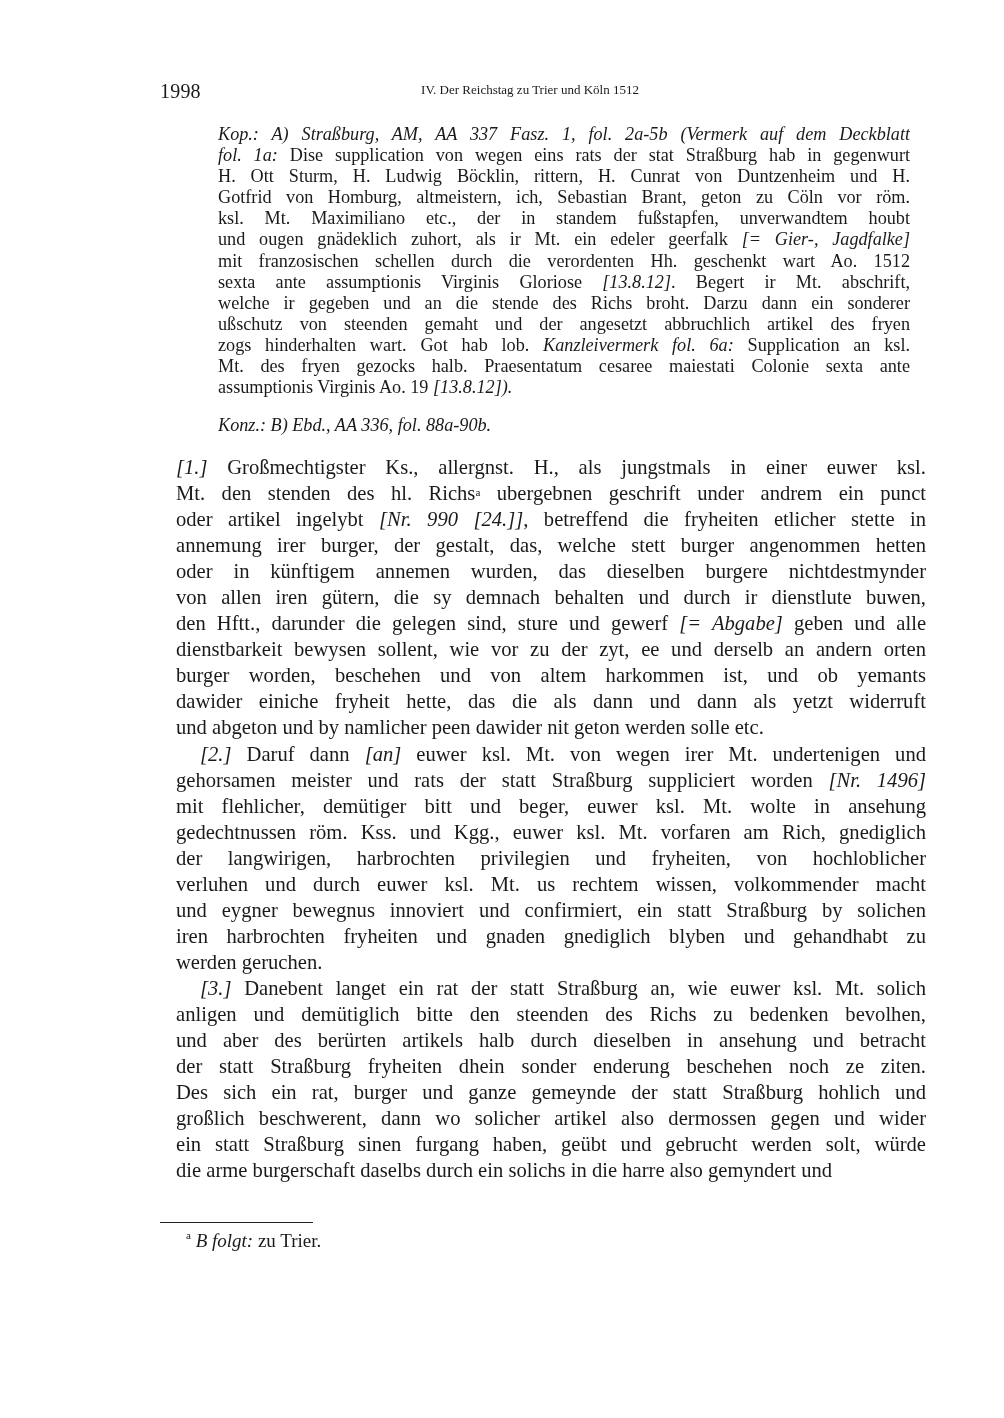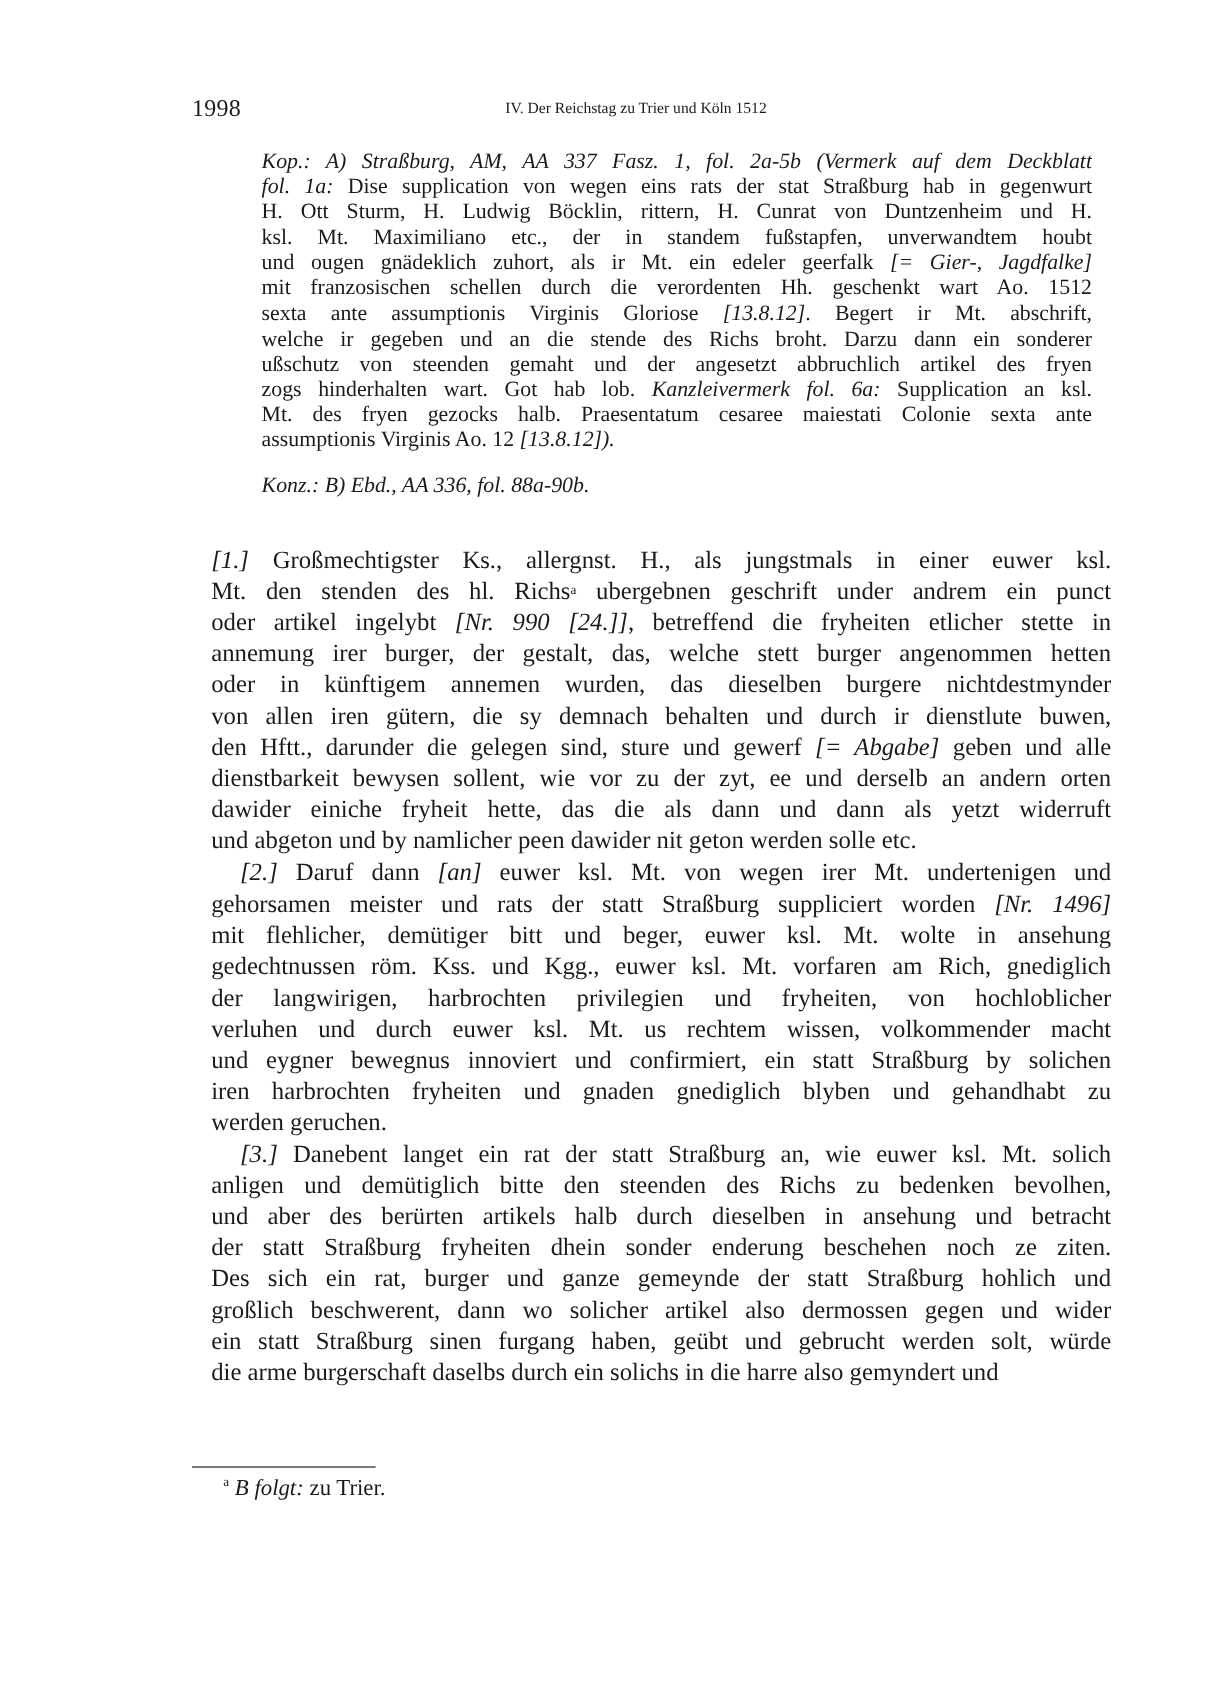--- a/index.html
+++ b/index.html
@@ -26,43 +26,45 @@
 <body>
 
 <div class="abs" id="page-number">1998</div>
 <div class="abs" id="running-head">IV. Der Reichstag zu Trier und Köln 1512</div>
 
 <div class="abs notes" id="source-notes">
   <div id="kop-lines">
       <div class="line"><span class="it">Kop.: A) Straßburg, AM, AA 337 Fasz. 1, fol. 2a-5b (Vermerk auf dem Deckblatt</span></div>
       <div class="line"><span class="it">fol. 1a:</span><span> Dise supplication von wegen eins rats der stat Straßburg hab in gegenwurt</span></div>
       <div class="line"><span>H. Ott Sturm, H. Ludwig Böcklin, rittern, H. Cunrat von Duntzenheim und H.</span></div>
+      <div class="line"><span>Gotfrid von Homburg, altmeistern, ich, Sebastian Brant, geton zu Cöln vor röm.</span></div>
       <div class="line"><span>ksl. Mt. Maximiliano etc., der in standem fußstapfen, unverwandtem houbt</span></div>
       <div class="line"><span>und ougen gnädeklich zuhort, als ir Mt. ein edeler geerfalk </span><span class="it">[= Gier-, Jagdfalke]</span></div>
       <div class="line"><span>mit franzosischen schellen durch die verordenten Hh. geschenkt wart Ao. 1512</span></div>
       <div class="line"><span>sexta ante assumptionis Virginis Gloriose </span><span class="it">[13.8.12]</span><span>. Begert ir Mt. abschrift,</span></div>
       <div class="line"><span>welche ir gegeben und an die stende des Richs broht. Darzu dann ein sonderer</span></div>
       <div class="line"><span>ußschutz von steenden gemaht und der angesetzt abbruchlich artikel des fryen</span></div>
       <div class="line"><span>zogs hinderhalten wart. Got hab lob. </span><span class="it">Kanzleivermerk fol. 6a:</span><span> Supplication an ksl.</span></div>
       <div class="line"><span>Mt. des fryen gezocks halb. Praesentatum cesaree maiestati Colonie sexta ante</span></div>
-      <div class="line last"><span>assumptionis Virginis Ao. 12 </span><span class="it">[13.8.12]).</span></div>
+      <div class="line last"><span>assumptionis Virginis Ao. 19 </span><span class="it">[13.8.12]).</span></div>
     </div>
   <div class="line last konz it">Konz.: B) Ebd., AA 336, fol. 88a-90b.</div>
 </div>
 
 <div class="abs body" id="main-text">
   <div>
       <div class="line"><span class="it">[1.]</span><span> Großmechtigster Ks., allergnst. H., als jungstmals in einer euwer ksl.</span></div>
       <div class="line"><span>Mt. den stenden des hl. Richs</span><sup>a</sup><span> ubergebnen geschrift under andrem ein punct</span></div>
       <div class="line"><span>oder artikel ingelybt </span><span class="it">[Nr. 990 [24.]]</span><span>, betreffend die fryheiten etlicher stette in</span></div>
       <div class="line"><span>annemung irer burger, der gestalt, das, welche stett burger angenommen hetten</span></div>
       <div class="line"><span>oder in künftigem annemen wurden, das dieselben burgere nichtdestmynder</span></div>
       <div class="line"><span>von allen iren gütern, die sy demnach behalten und durch ir dienstlute buwen,</span></div>
       <div class="line"><span>den Hftt., darunder die gelegen sind, sture und gewerf </span><span class="it">[= Abgabe]</span><span> geben und alle</span></div>
       <div class="line"><span>dienstbarkeit bewysen sollent, wie vor zu der zyt, ee und derselb an andern orten</span></div>
+      <div class="line"><span>burger worden, beschehen und von altem harkommen ist, und ob yemants</span></div>
       <div class="line"><span>dawider einiche fryheit hette, das die als dann und dann als yetzt widerruft</span></div>
       <div class="line last"><span>und abgeton und by namlicher peen dawider nit geton werden solle etc.</span></div>
     </div>
   <div>
       <div class="line indent"><span class="it">[2.]</span><span> Daruf dann </span><span class="it">[an]</span><span> euwer ksl. Mt. von wegen irer Mt. undertenigen und</span></div>
       <div class="line"><span>gehorsamen meister und rats der statt Straßburg suppliciert worden </span><span class="it">[Nr. 1496]</span></div>
       <div class="line"><span>mit flehlicher, demütiger bitt und beger, euwer ksl. Mt. wolte in ansehung</span></div>
       <div class="line"><span>gedechtnussen röm. Kss. und Kgg., euwer ksl. Mt. vorfaren am Rich, gnediglich</span></div>
       <div class="line"><span>der langwirigen, harbrochten privilegien und fryheiten, von hochloblicher</span></div>
       <div class="line"><span>verluhen und durch euwer ksl. Mt. us rechtem wissen, volkommender macht</span></div>

